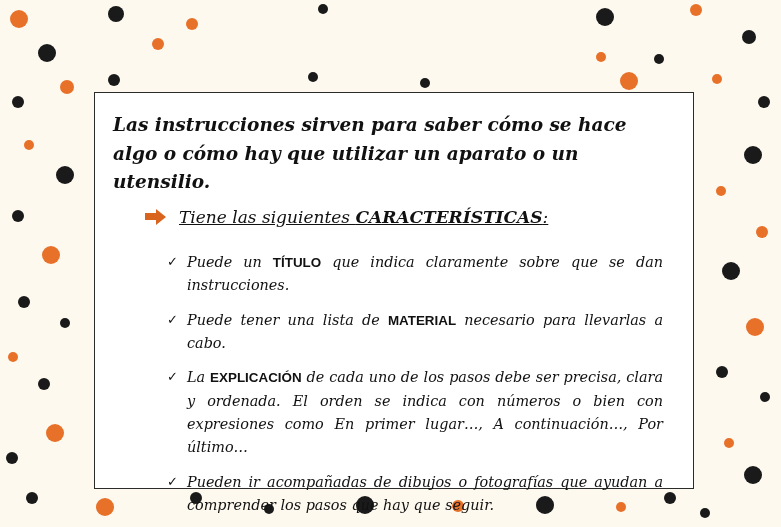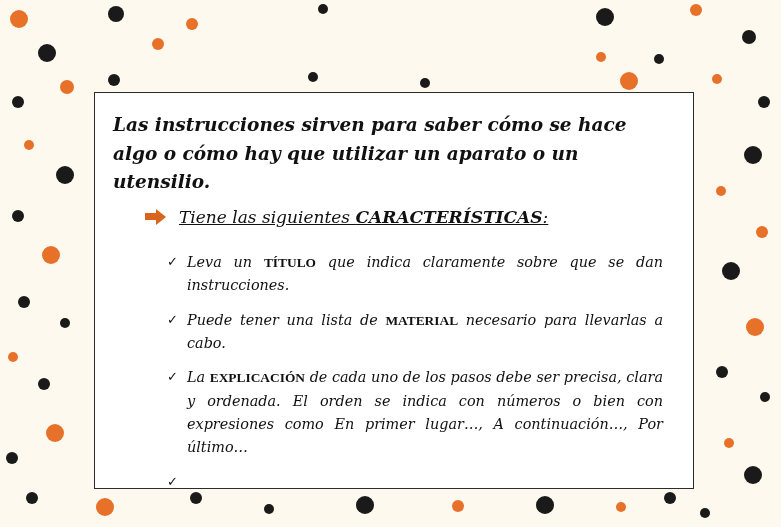--- a/index.html
+++ b/index.html
@@ -112,21 +112,21 @@
     position: absolute;
     left: -4px;
     top: 0;
     font-style: normal;
     font-size: 13px;
     color: #111;
   }
   .kw {
     font-weight: bold;
     font-style: normal;
-    font-family: Liberation Serif, serif;
+    font-family: Liberation Sans, sans-serif;
     font-size: 13.4px;
   }
   .ital {
     font-style: italic;
   }
 </style>
 </head>
 <body>
 
 <div id="slide">
@@ -190,20 +190,20 @@
     <div id="char-line">
       <span id="arrow-icon">
         <svg width="26" height="26" viewBox="0 0 26 26" aria-hidden="true">
           <path d="M2 7 L13 7 L13 3 L23 11 L13 19 L13 14 L2 14 Z" fill="#d9641e"></path>
         </svg>
       </span>
       <span>Tiene las siguientes </span><span class="char-underline">CARACTERÍSTICAS</span><span>:</span>
     </div>
 
     <ul class="bullets" id="bullet-list">
-        <li><span class="tick">✓</span><span class="ital">Leva un </span><span class="kw">TÍTULO</span><span class="ital"> que indica claramente sobre que se dan instrucciones.</span></li>
+        <li><span class="tick">✓</span><span class="ital">Puede un </span><span class="kw">TÍTULO</span><span class="ital"> que indica claramente sobre que se dan instrucciones.</span></li>
         <li><span class="tick">✓</span><span class="ital">Puede tener una lista de </span><span class="kw">MATERIAL</span><span class="ital"> necesario para llevarlas a cabo.</span></li>
         <li><span class="tick">✓</span><span class="ital">La </span><span class="kw">EXPLICACIÓN</span><span class="ital"> de cada uno de los pasos debe ser precisa, clara y ordenada. El orden se indica con números o bien con expresiones como </span><span class="ital">En primer lugar…, A continuación…, Por último…</span></li>
-        <li><span class="tick">✓</span></li>
+        <li><span class="tick">✓</span><span class="ital">Pueden ir acompañadas de dibujos o fotografías que ayudan a comprender los pasos que hay que seguir.</span></li>
       </ul>
 
   </div>
 </div>
 
 </body></html>

